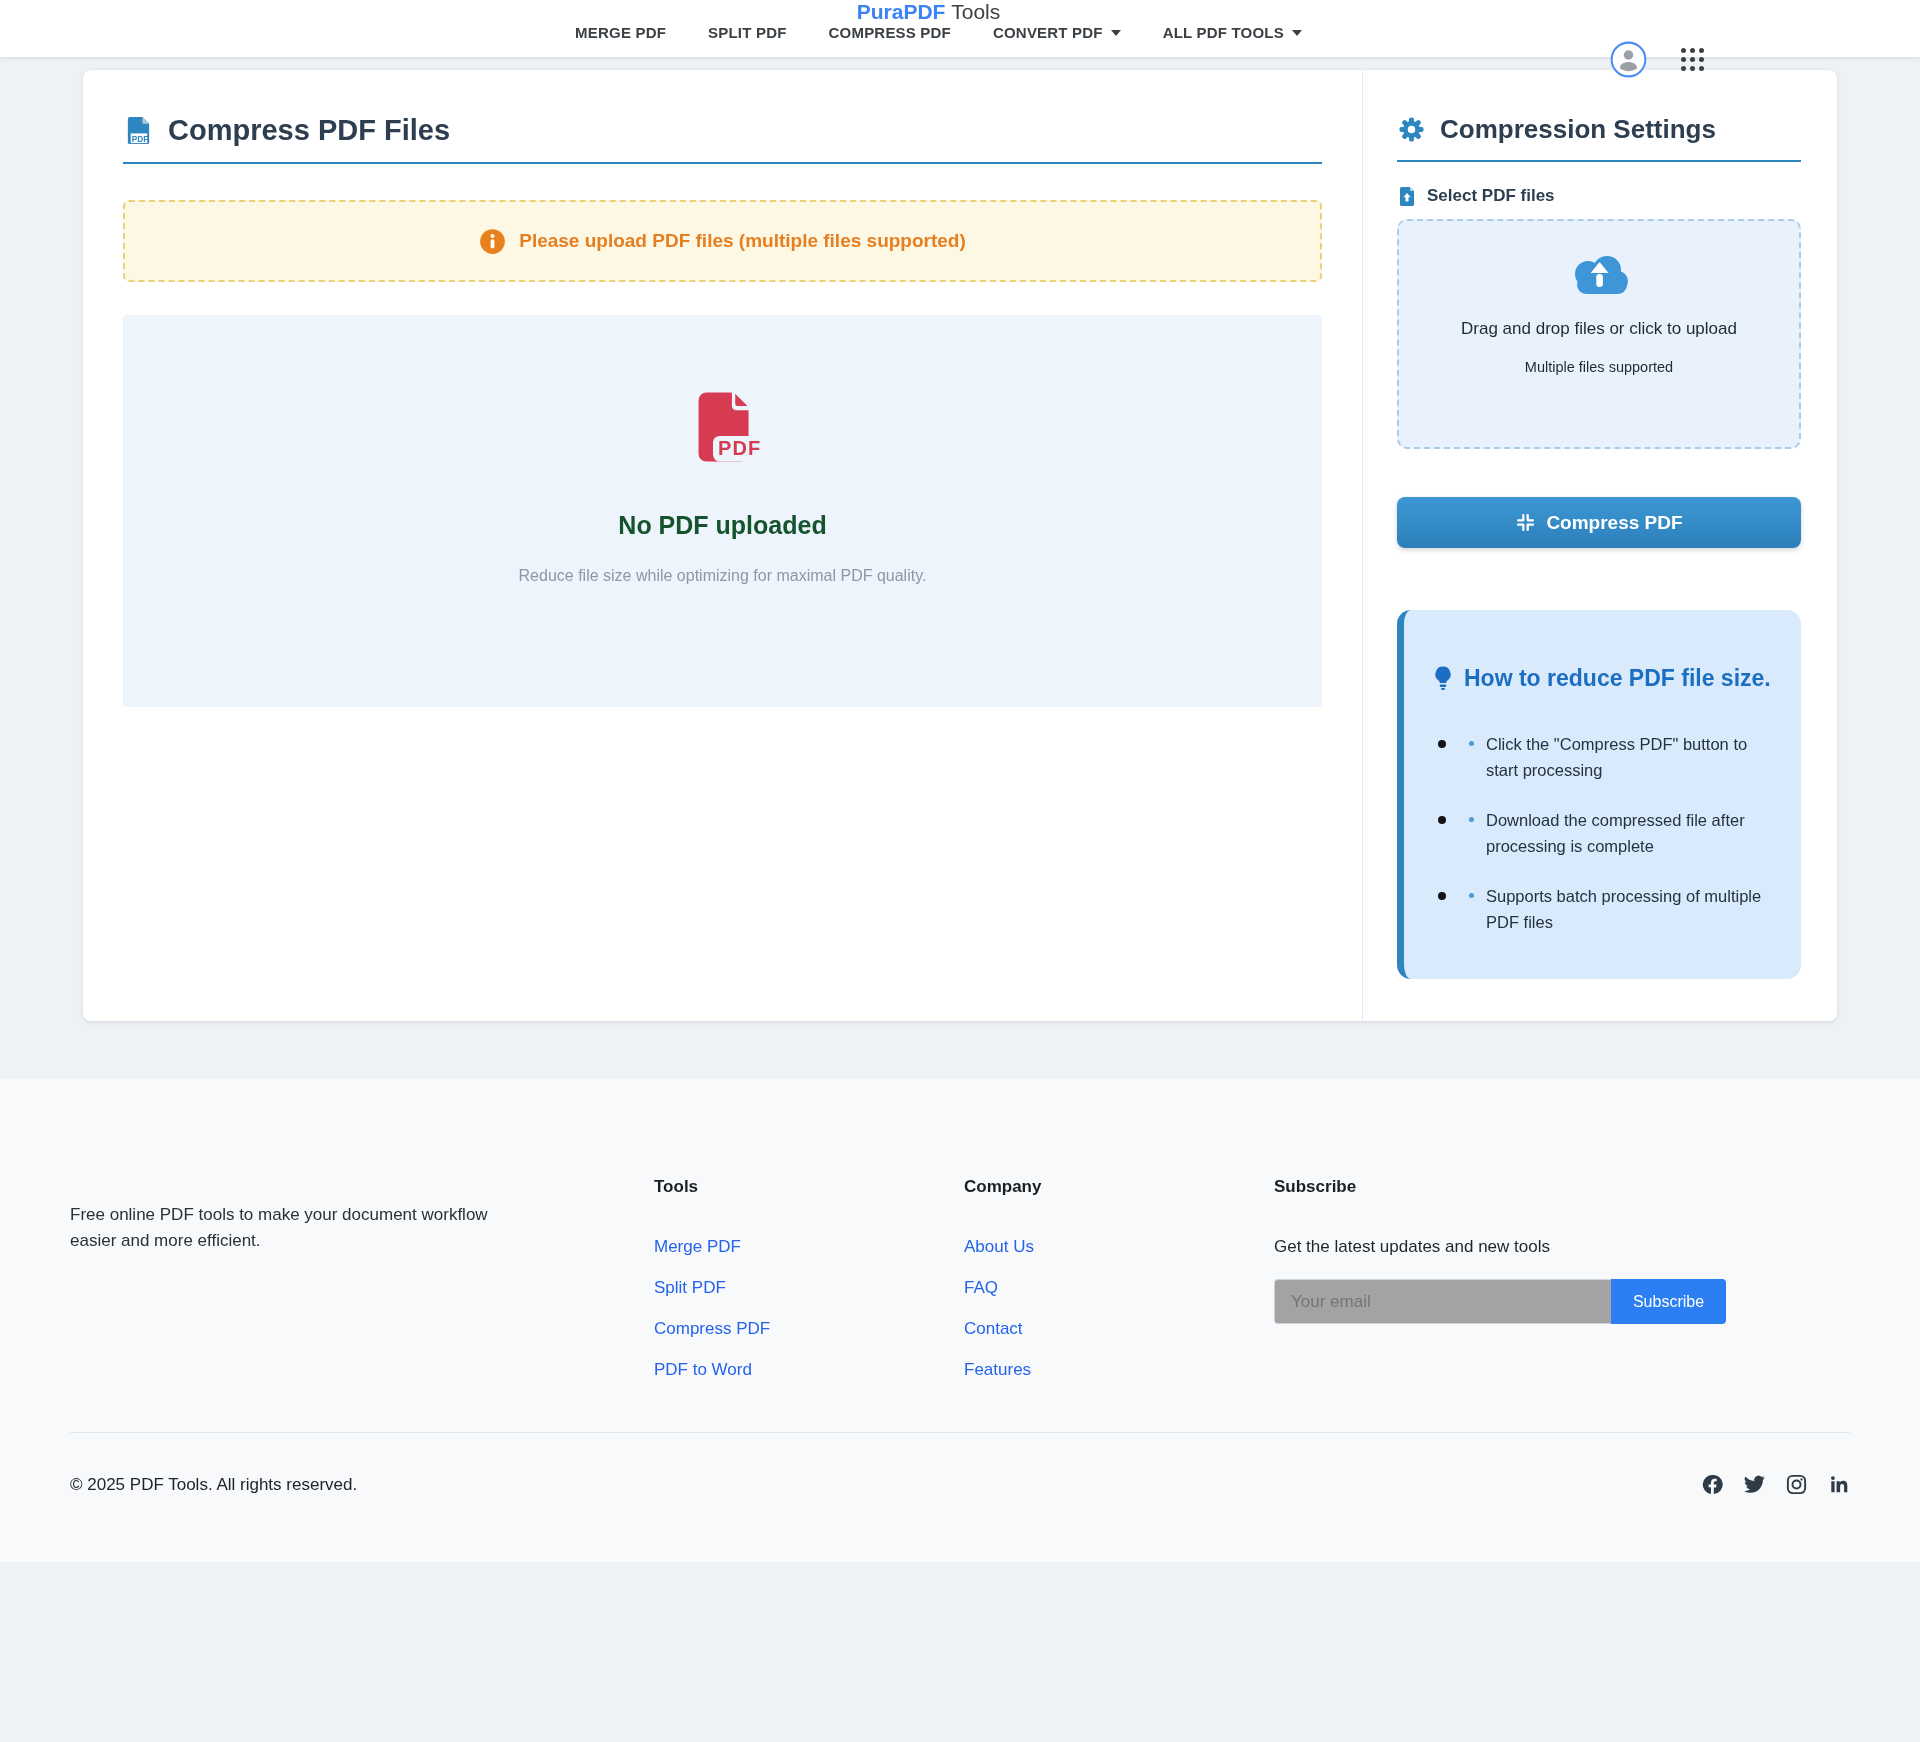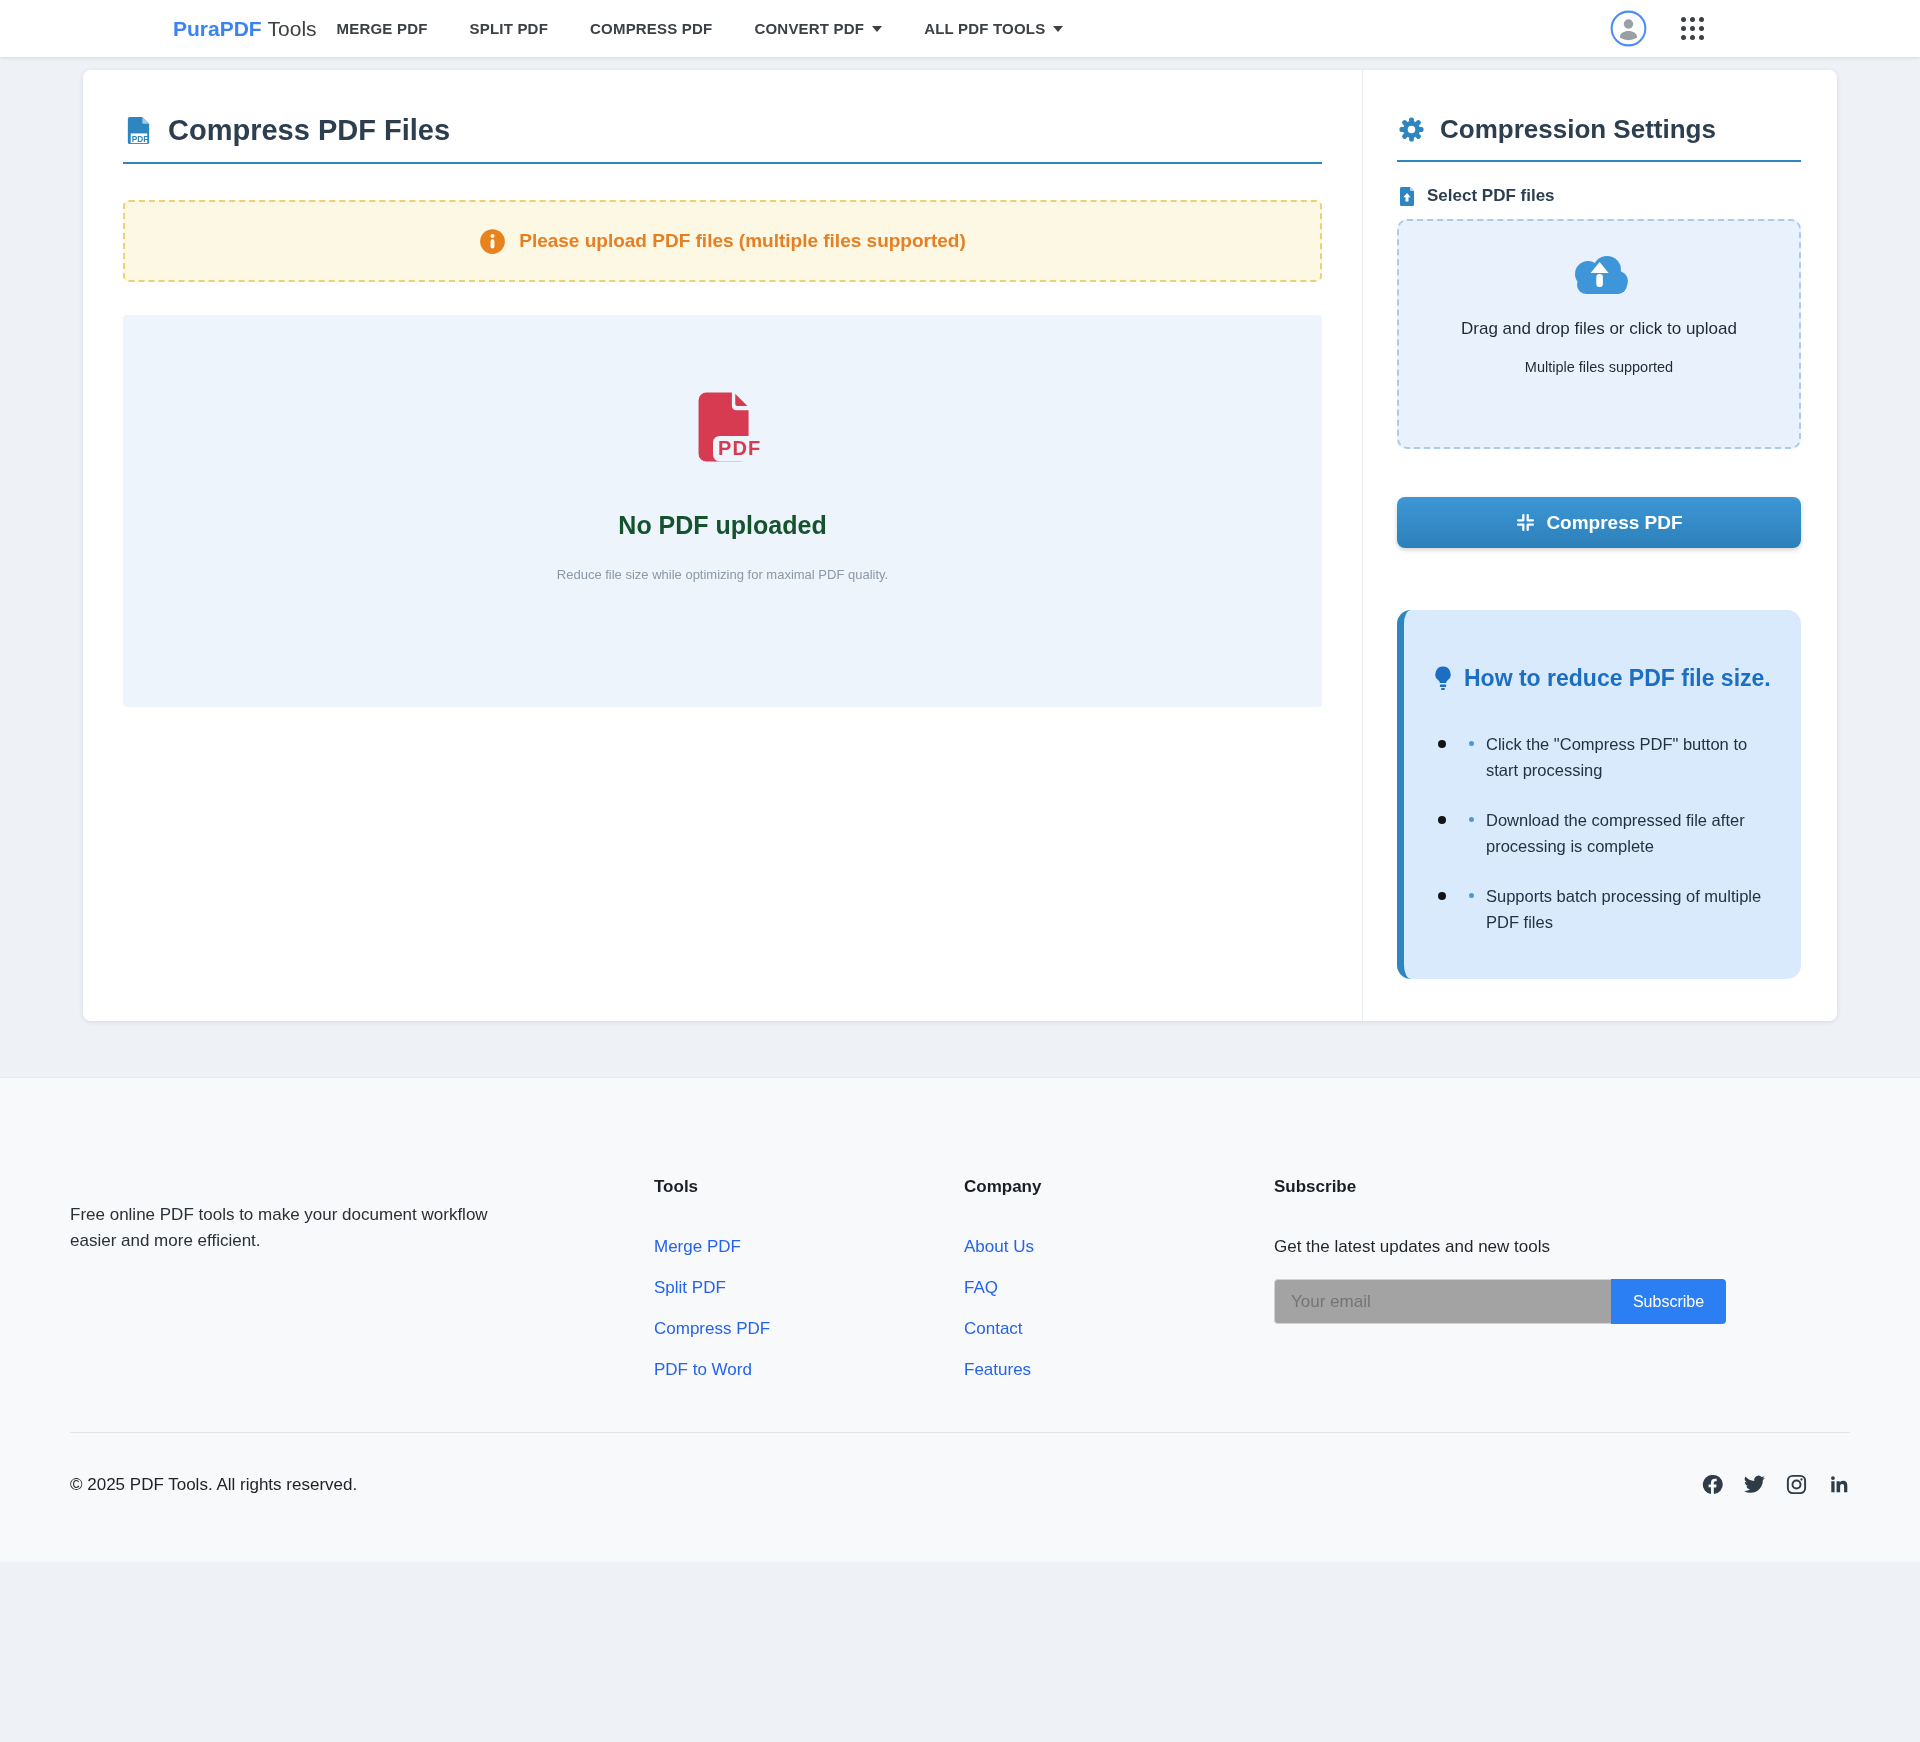--- a/index.html
+++ b/index.html
@@ -7,21 +7,21 @@
   body {
     width:1920px; min-height:1742px;
     background:#eef1f5;
     font-family:"Liberation Sans", sans-serif;
     color:#2c3e50;
   }
   
   .header {
     height:57px; background:#fff; display:flex; align-items:center;
     padding:0 216px 0 173px; box-shadow:0 1px 4px rgba(0,0,0,.10);
-    position:relative; z-index:3;
+    position:relative; z-index:3;flex-direction:column;
   }
   .brand { font-size:21px; font-weight:700; white-space:nowrap; margin-right:20px; cursor:pointer; }
   .brand .pura { color:#3b82f6; }
   .brand .tools { color:#3c4043; font-weight:400; }
   .nav { display:flex; align-items:center; gap:42px; }
   .nav-item {
     font-size:15px; font-weight:600; color:#3b4045; letter-spacing:.2px;
     display:flex; align-items:center; gap:8px; cursor:pointer; white-space:nowrap;
   }
   .caret { width:0; height:0; border-left:5px solid transparent; border-right:5px solid transparent; border-top:6px solid #3b4045; }
@@ -46,21 +46,21 @@
     margin-top:36px; height:82px; border:2px dashed #ecd077; background:#fdf8e3;
     border-radius:6px; display:flex; align-items:center; justify-content:center; gap:13px;
     color:#e67e22; font-size:19px; font-weight:700;
   }
 
   .empty {
     margin-top:33px; height:392px; background:#edf4fb; border-radius:4px;
     display:flex; flex-direction:column; align-items:center; text-align:center; padding-top:72px;
   }
   .empty h3 { font-size:25px; font-weight:700; margin:44px 0 0; color:#14532d; }
-  .empty p  { font-size:13px; color:#8b98a6; margin:27px 0 0; }
+  .empty p  { font-size:16px; color:#8b98a6; margin:27px 0 0; }
 
   
   .select-label { margin-top:24px; display:flex; align-items:center; gap:10px; font-size:17px; font-weight:700; color:#2c3e50; }
   .dropzone {
     margin-top:13px; height:230px; border:2px dashed #abcbe7; background:#e9f2fc;
     border-radius:10px; display:flex; flex-direction:column; align-items:center;
     padding-top:29px; cursor:pointer; text-align:center;
   }
   .dz1 { margin-top:23px; font-size:17px; color:#1c2b36; }
   .dz2 { margin-top:20px; font-size:14.5px; color:#1c2b36; }

